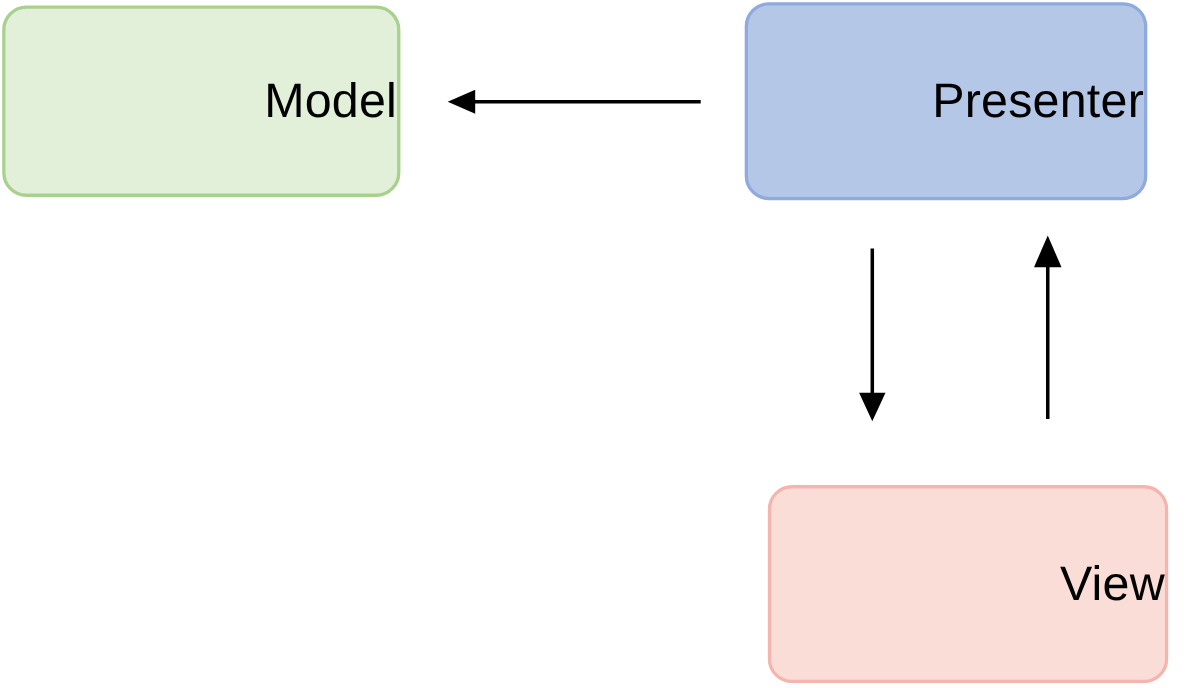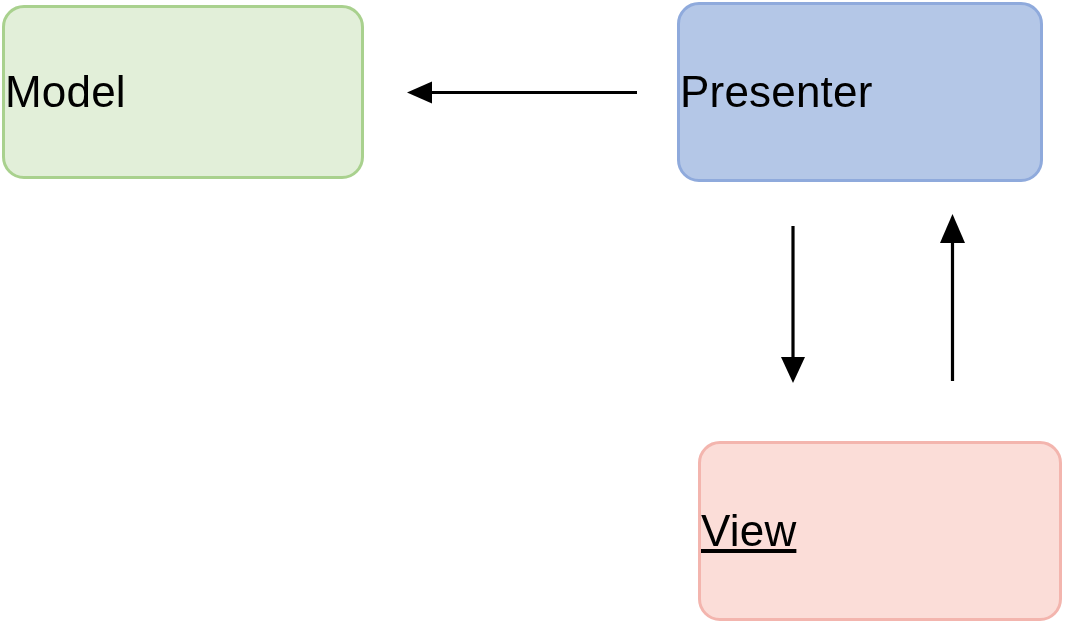--- a/index.html
+++ b/index.html
@@ -16,21 +16,21 @@
     font-family: "Liberation Sans", "DejaVu Sans", sans-serif;
   }
   .node {
     position: absolute;
     box-sizing: border-box;
     border-style: solid;
     border-width: 3px;
     border-radius: 22px;
     display: flex;
     align-items: center;
-    justify-content: flex-start;
+    justify-content: flex-end;
   }
   .node-label {
     color: #000000;
     font-size: 44px;
     font-weight: 400;
     line-height: 1;
     letter-spacing: 0.2px;
     white-space: nowrap;
     user-select: none;
   }
@@ -53,21 +53,20 @@
     border-color: #8FAADC;
   }
   
   #node-view {
     left: 698px;
     top: 441px;
     width: 364px;
     height: 180px;
     background: #FBDDD8;
     border-color: #F3B5AE;
-    text-decoration: underline;
   }
   
   #arrows {
     position: absolute;
     left: 0;
     top: 0;
     width: 1080px;
     height: 625px;
     pointer-events: none;
   }

